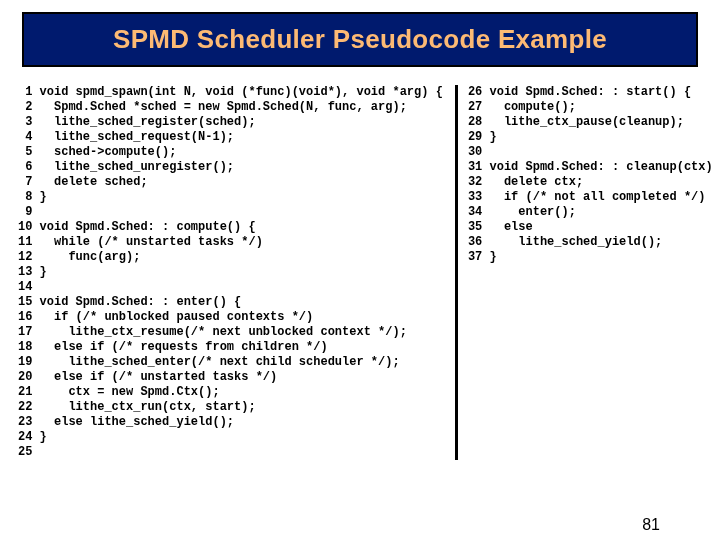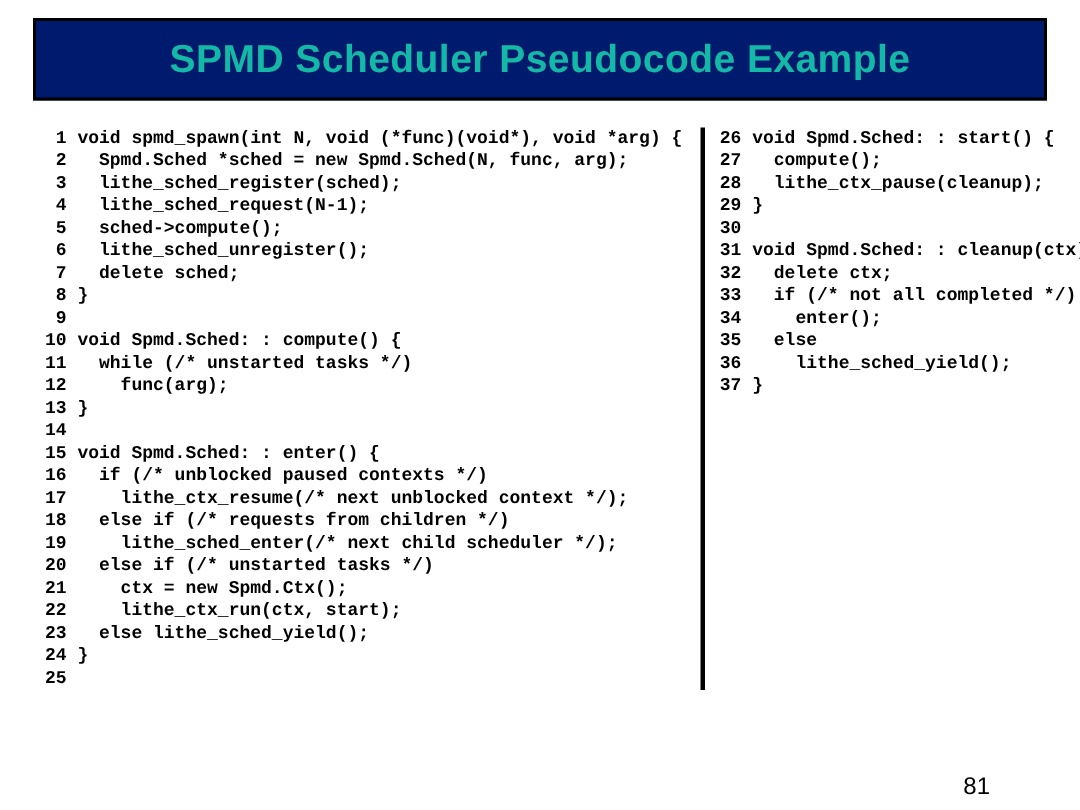--- a/index.html
+++ b/index.html
@@ -19,28 +19,28 @@
   }
   .title-bar {
     margin: 12px 22px 0 22px;
     background: #001a6e;
     border: 2px solid #000;
     padding: 10px 8px;
     text-align: center;
   }
   .title-bar h1 {
     margin: 0;
-    color: #14b8a6;
+    color: #fdba74;
     font-size: 26px;
     font-weight: bold;
     letter-spacing: 0.3px;
   }
   .code-area {
     display: flex;
-    margin: 18px 22px 0 30px;
+    margin: 18px 22px 0 18px;
   }
   .col-left {
     flex: 0 0 auto;
     padding-right: 12px;
     border-right: 3px solid #000;
   }
   .col-right {
     flex: 0 0 auto;
     padding-left: 10px;
   }

